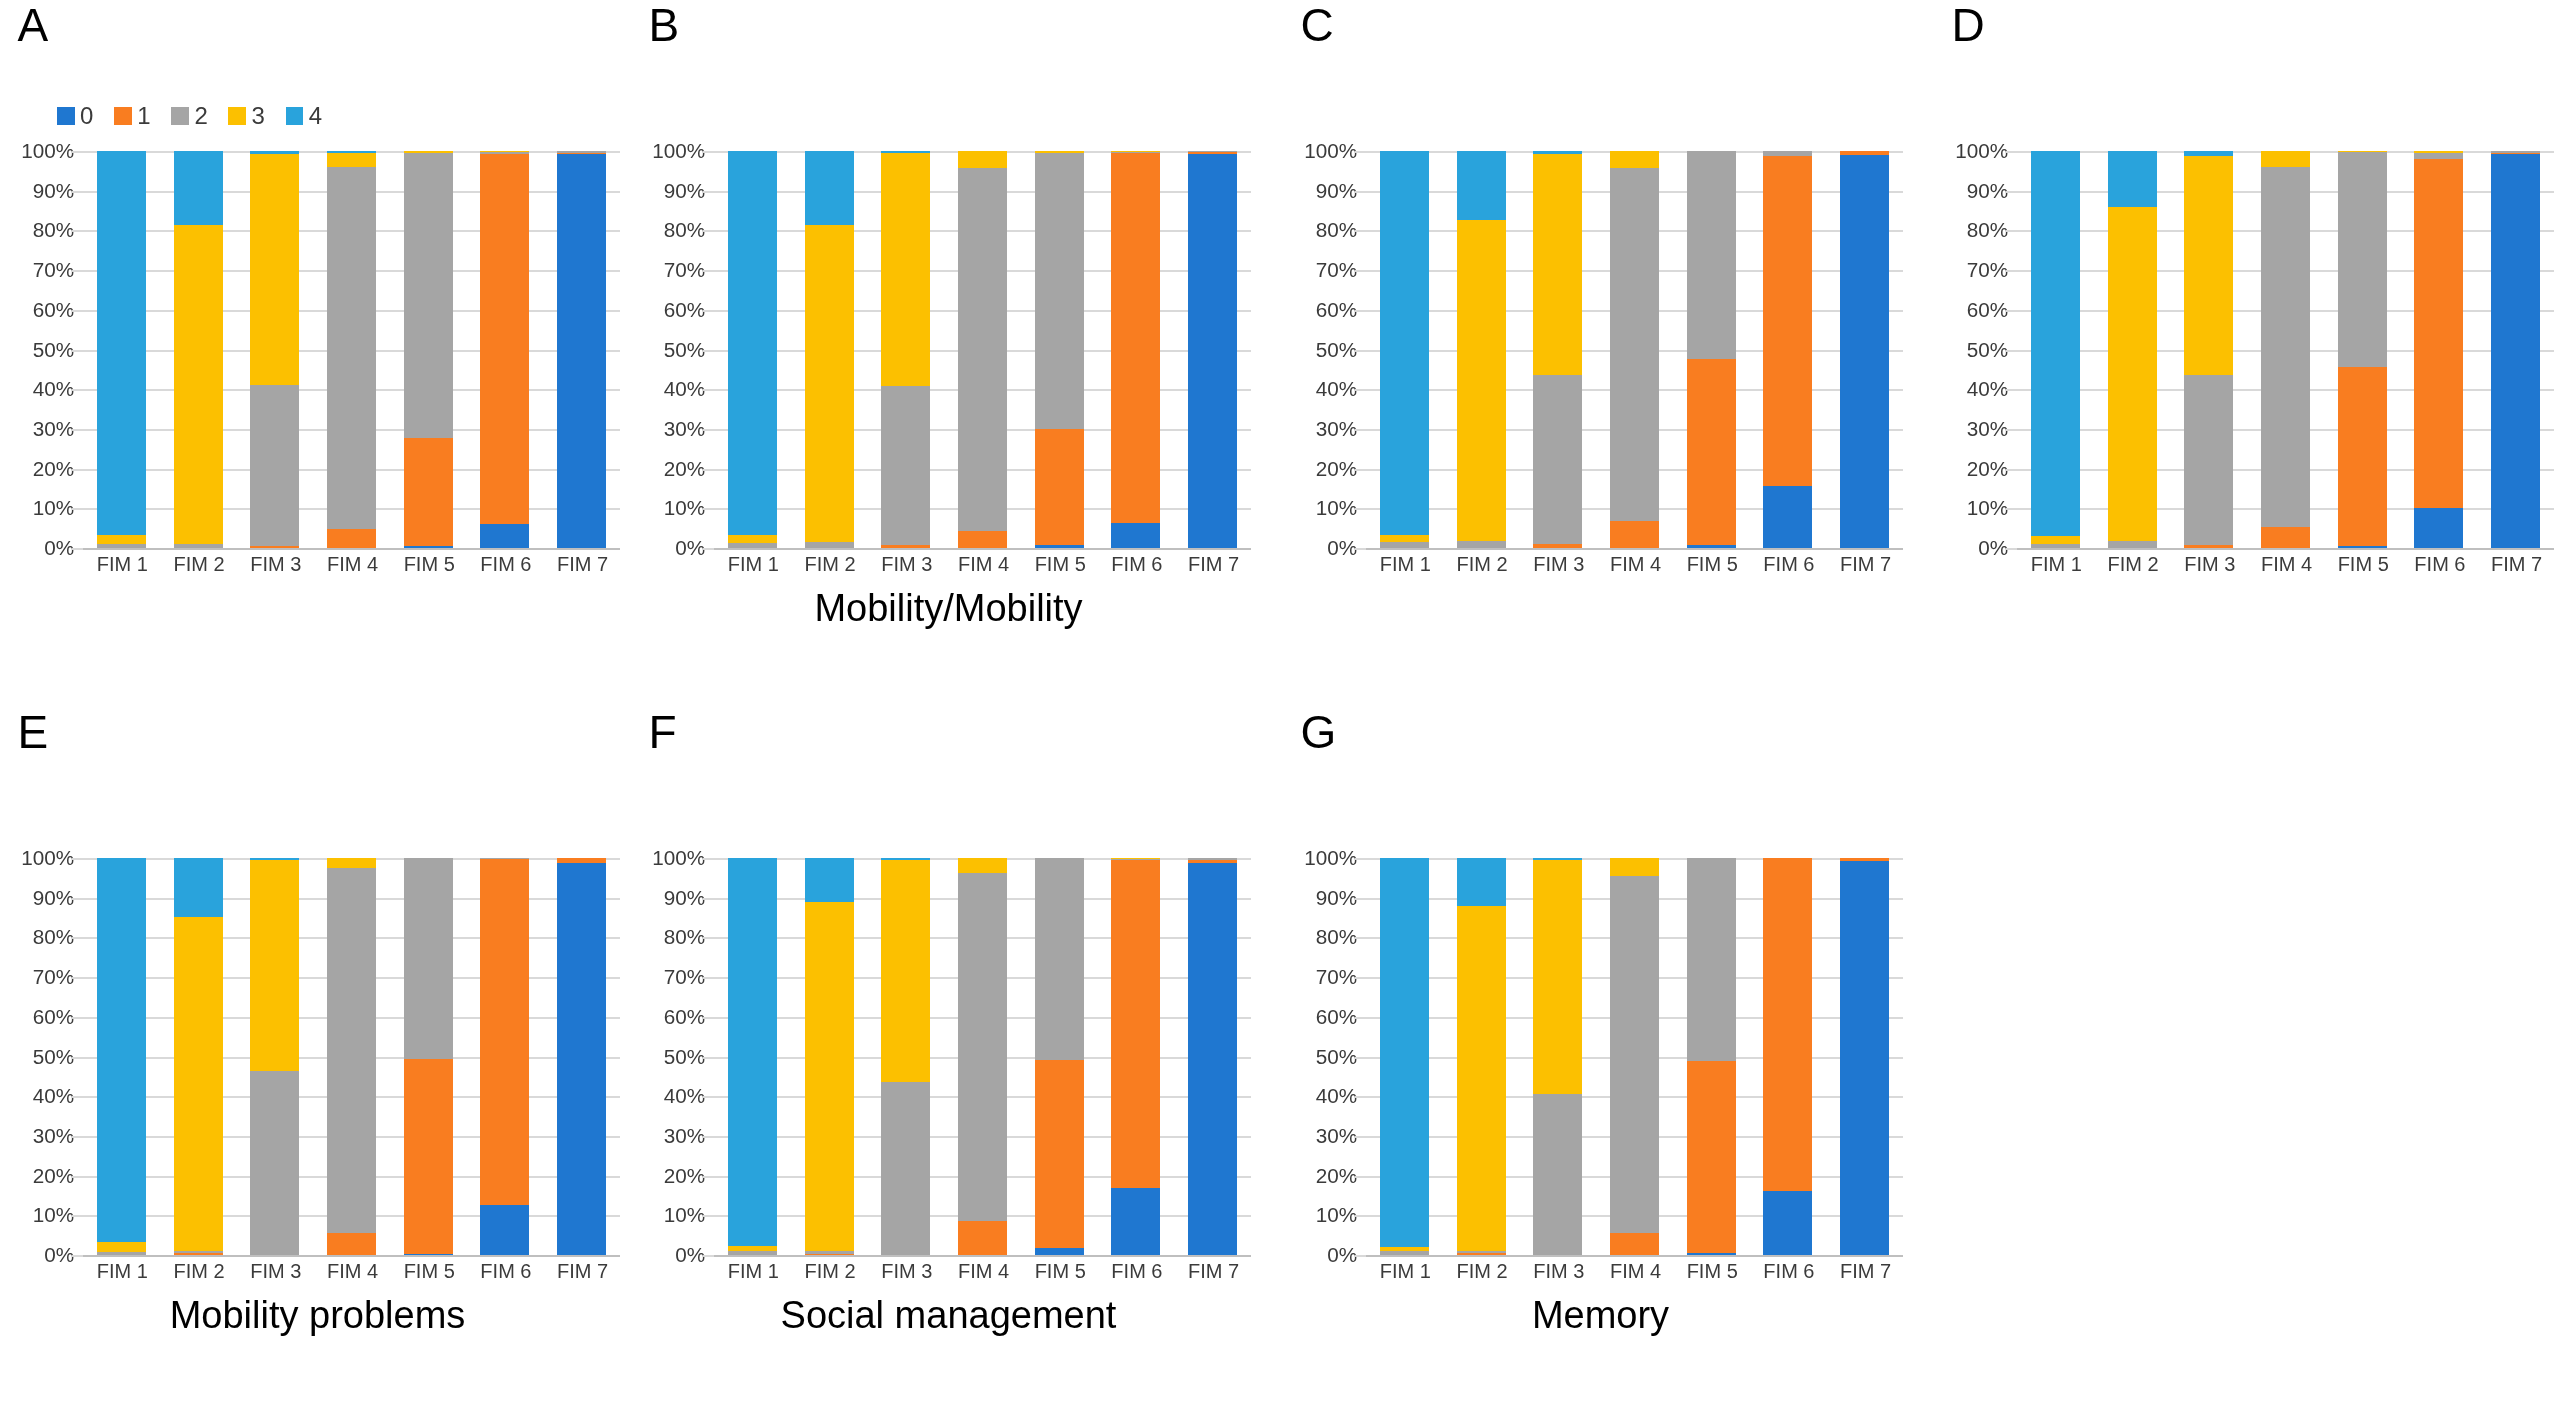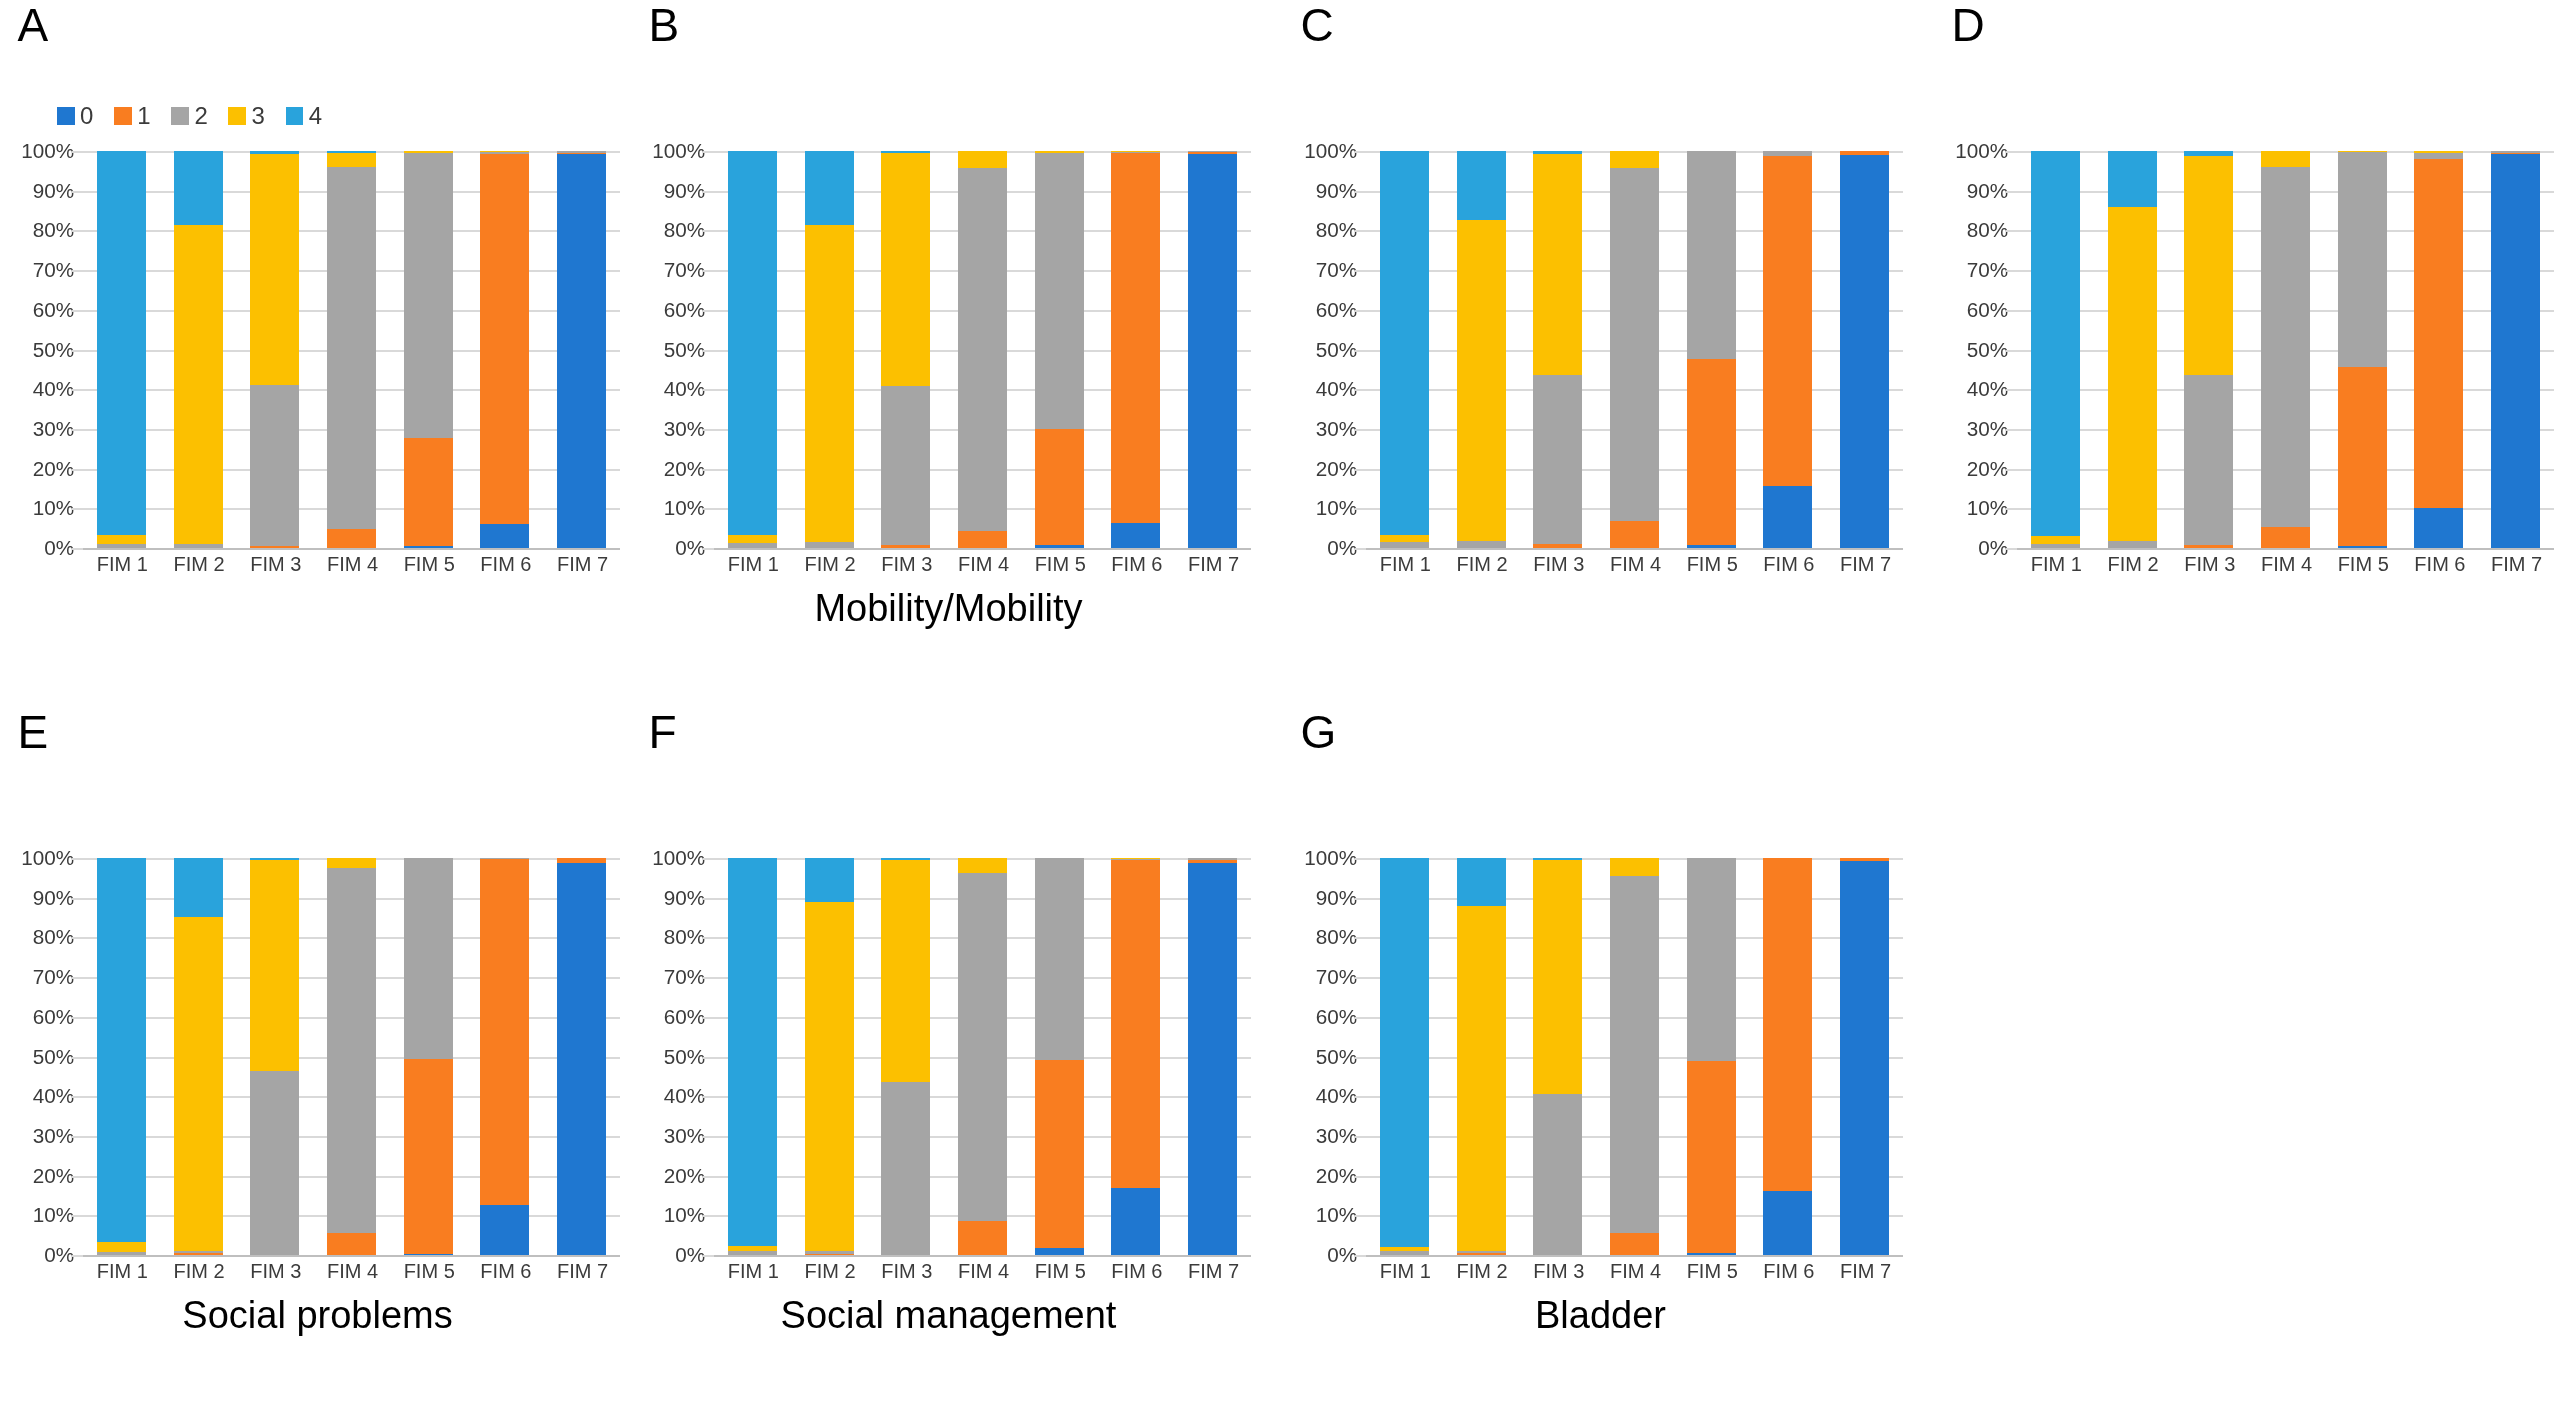--- a/index.html
+++ b/index.html
@@ -712,21 +712,21 @@
         <div class="xlabels">
           <div class="xlabel">FIM 1</div>
           <div class="xlabel">FIM 2</div>
           <div class="xlabel">FIM 3</div>
           <div class="xlabel">FIM 4</div>
           <div class="xlabel">FIM 5</div>
           <div class="xlabel">FIM 6</div>
           <div class="xlabel">FIM 7</div>
         </div>
       </div>
-      <div class="panel-title">Social problems</div>
+      <div class="panel-title">Mobility problems</div>
     </div>
     <div class="panel" style="left: 631px; top: 707px;">
       <div class="panel-letter">F</div>
       <div class="plot-wrap">
         <div class="ylabels">
           <div class="ylabel" style="top: 0px;">100%</div>
           <div class="ylabel" style="top: 40px;">90%</div>
           <div class="ylabel" style="top: 79px;">80%</div>
           <div class="ylabel" style="top: 119px;">70%</div>
           <div class="ylabel" style="top: 159px;">60%</div>
@@ -919,16 +919,16 @@
         <div class="xlabels">
           <div class="xlabel">FIM 1</div>
           <div class="xlabel">FIM 2</div>
           <div class="xlabel">FIM 3</div>
           <div class="xlabel">FIM 4</div>
           <div class="xlabel">FIM 5</div>
           <div class="xlabel">FIM 6</div>
           <div class="xlabel">FIM 7</div>
         </div>
       </div>
-      <div class="panel-title">Bladder</div>
+      <div class="panel-title">Memory</div>
     </div>
   </div>
 
 
 </body></html>

